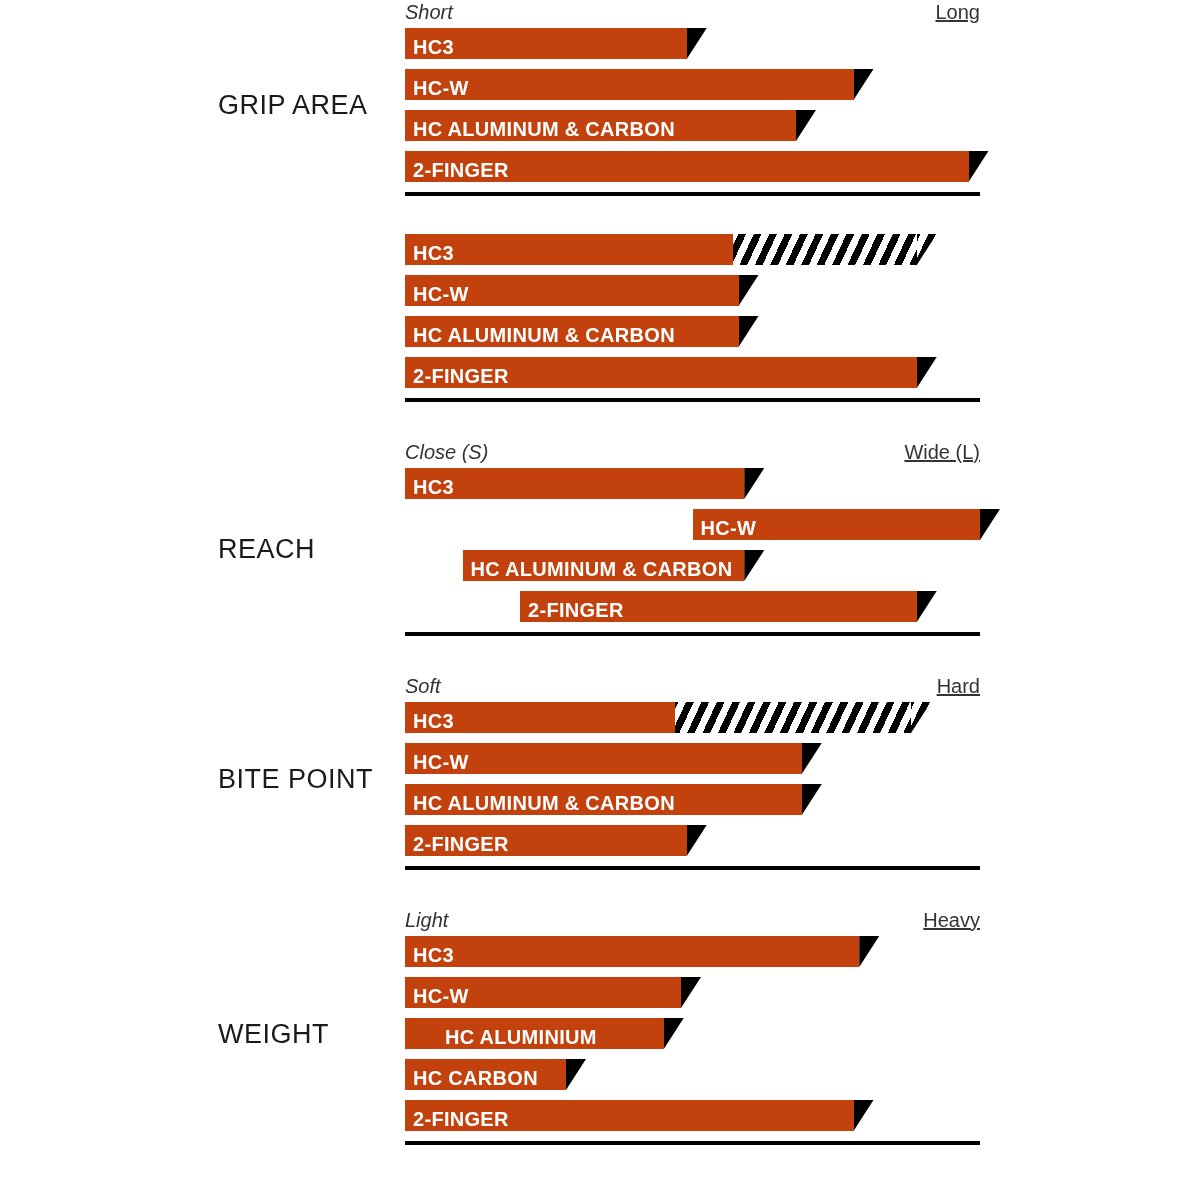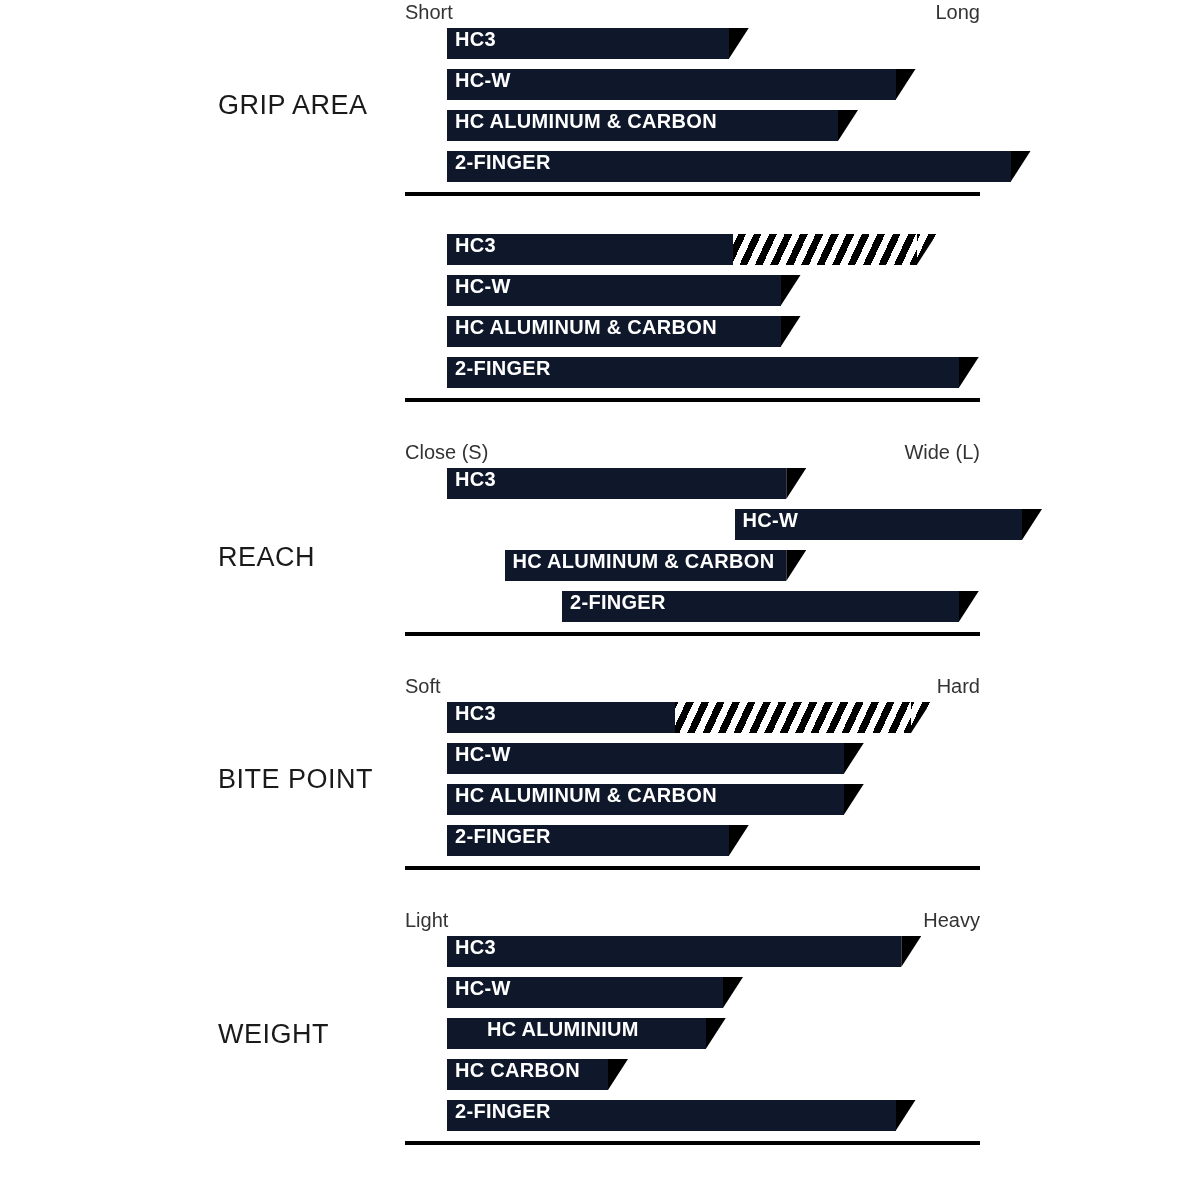--- a/index.html
+++ b/index.html
@@ -45,44 +45,43 @@
     margin-left: 405px;
     width: 575px;
   }
   .scale-left, .scale-right {
     position: absolute;
     top: 0;
     font-size: 20px;
     color: #333333;
     line-height: 24px;
   }
-  .scale-left { left: 0; }
-  .scale-right { right: 0; }
+  .scale-left { left: 0; font-style: italic; }
+  .scale-right { right: 0; text-decoration: underline; }
 
   
   .bars {
     position: relative;
     margin-left: 405px;
     width: 575px;
   }
   .bar-row {
     position: relative;
     height: 31px;
     margin-bottom: 10px;
   }
   .bar {
     position: absolute;
     top: 0;
     height: 31px;
-    background: #0f172a;
+    background: #c2410c;
     display: flex;
-    align-items: flex-start;
+    align-items: flex-end;
     box-sizing: border-box;
     padding-left: 8px;
-    margin-left: 42px;
   }
   .bar .bar-label {
     color: #ffffff;
     font-size: 20px;
     font-weight: 700;
     letter-spacing: 0.3px;
     white-space: nowrap;
   }
   
   .bar .slant {
@@ -196,21 +195,21 @@
         </div>
       </div>
       <div class="axis-rule"></div>
     </div>
     <div style="height: 38px;"></div>
     <div class="section">
       <div class="scale-row">
         <span class="scale-left">Close (S)</span>
         <span class="scale-right">Wide (L)</span>
       </div>
-      <div class="cat-label" style="top: 100px;">REACH</div>
+      <div class="cat-label" style="top: 92px;">REACH</div>
       <div class="bars">
         <div class="bar-row">
           <div class="bar" style="left: 0px; width: 339.25px;">
             <span class="bar-label">HC3</span>
             <span class="slant"></span>
           </div>
         </div>
         <div class="bar-row">
           <div class="bar" style="left: 287.5px; width: 287.5px;">
             <span class="bar-label">HC-W</span>

